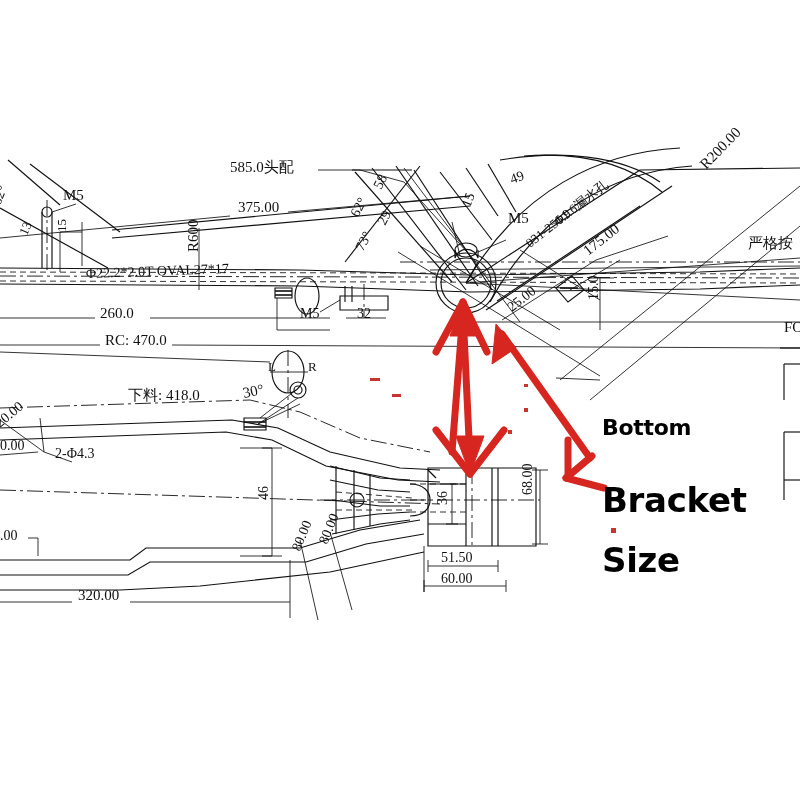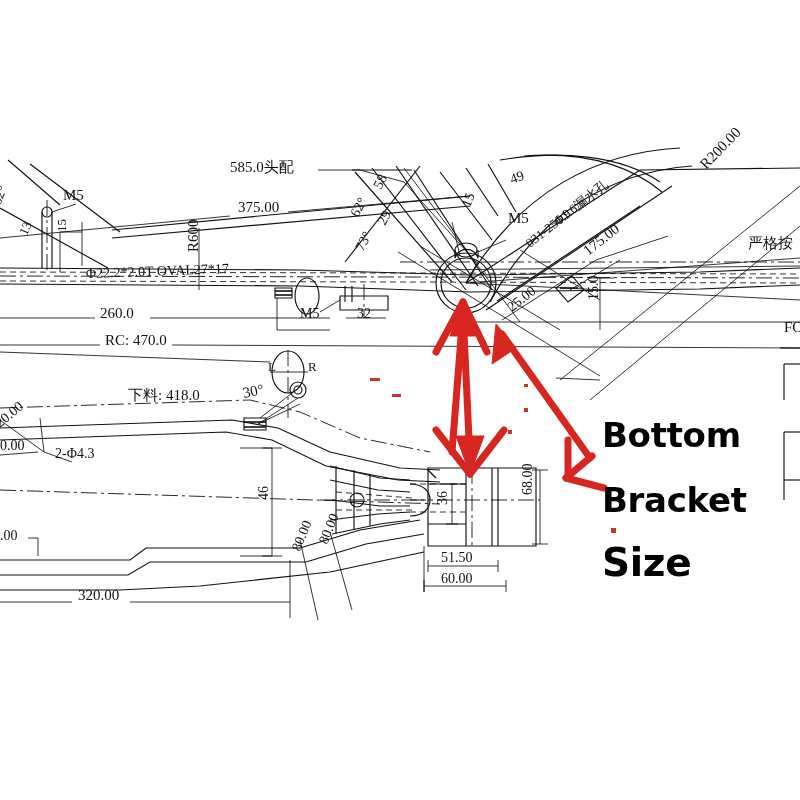--- a/index.html
+++ b/index.html
@@ -11,23 +11,23 @@
   #stage{position:absolute;left:0;top:0;width:800px;height:618px;background:#ffffff;border-radius:27px;}
   #drawing{position:absolute;left:0;top:0;width:800px;height:800px;}
   .anno-text{
     position:absolute;
     font-family:"DejaVu Sans", sans-serif;
     font-weight:bold;
     color:#000000;
     letter-spacing:-0.3px;
     white-space:nowrap;
   }
-  #bb-line1{left:602px;top:415px;font-size:34px;}
+  #bb-line1{left:602px;top:415px;font-size:22px;}
   #bb-line2{left:602px;top:480px;font-size:34px;text-align:right;}
-  #bb-line3{left:602px;top:540px;font-size:39px;}
+  #bb-line3{left:602px;top:540px;font-size:34px;}
 </style>
 </head>
 <body>
 
 <div id="stage">
 
   <svg id="drawing" viewBox="0 0 800 800" xmlns="http://www.w3.org/2000/svg">
     <defs>
       <style>
         .ln{stroke:#111;fill:none;stroke-width:1.15;}

